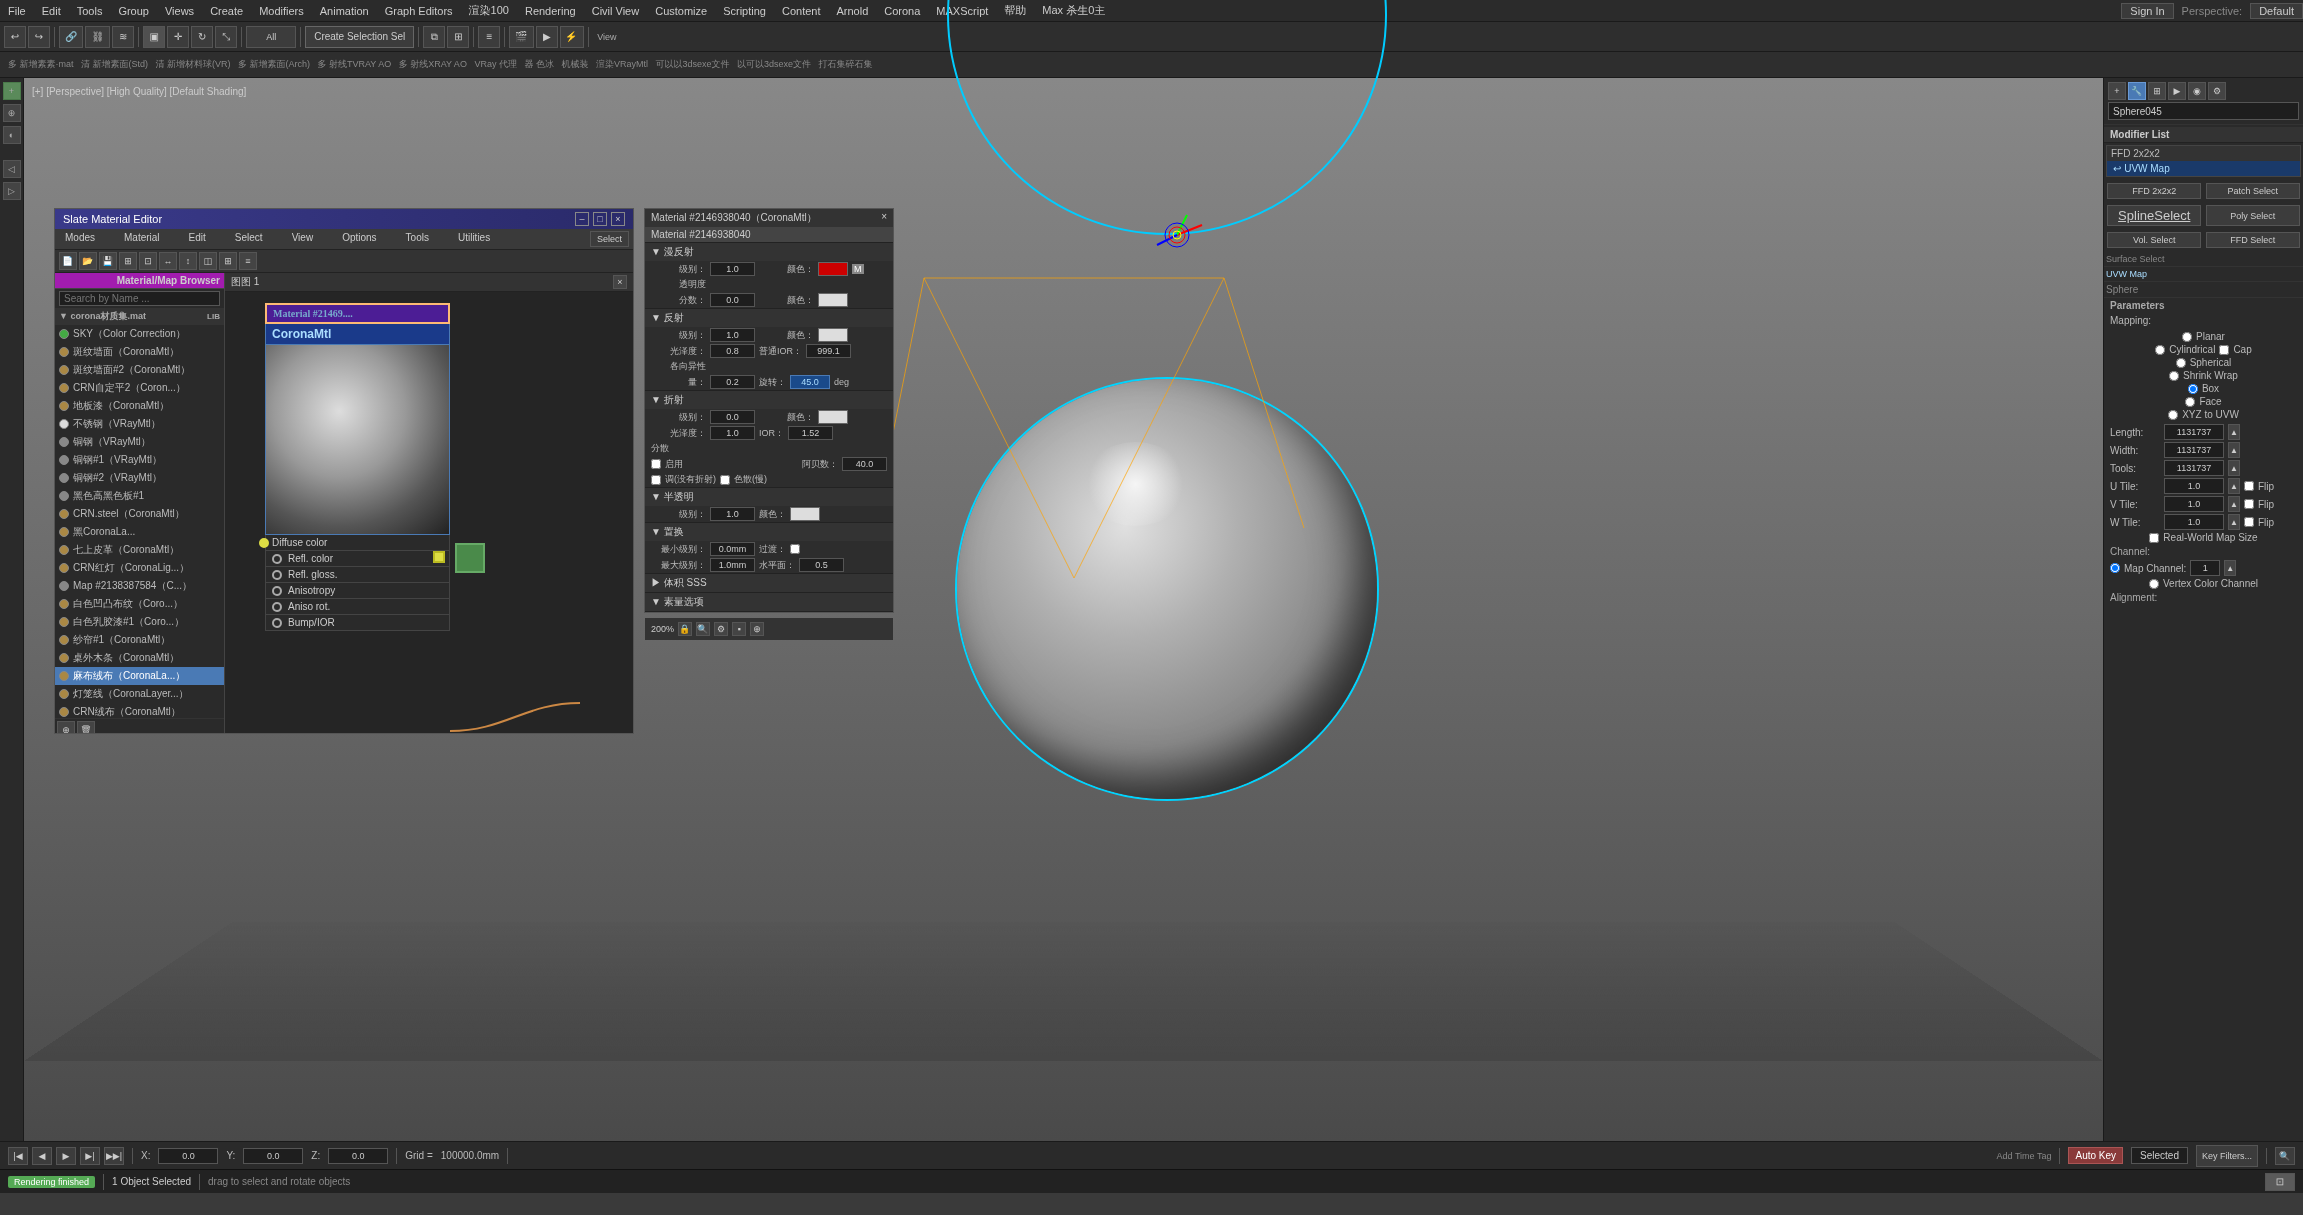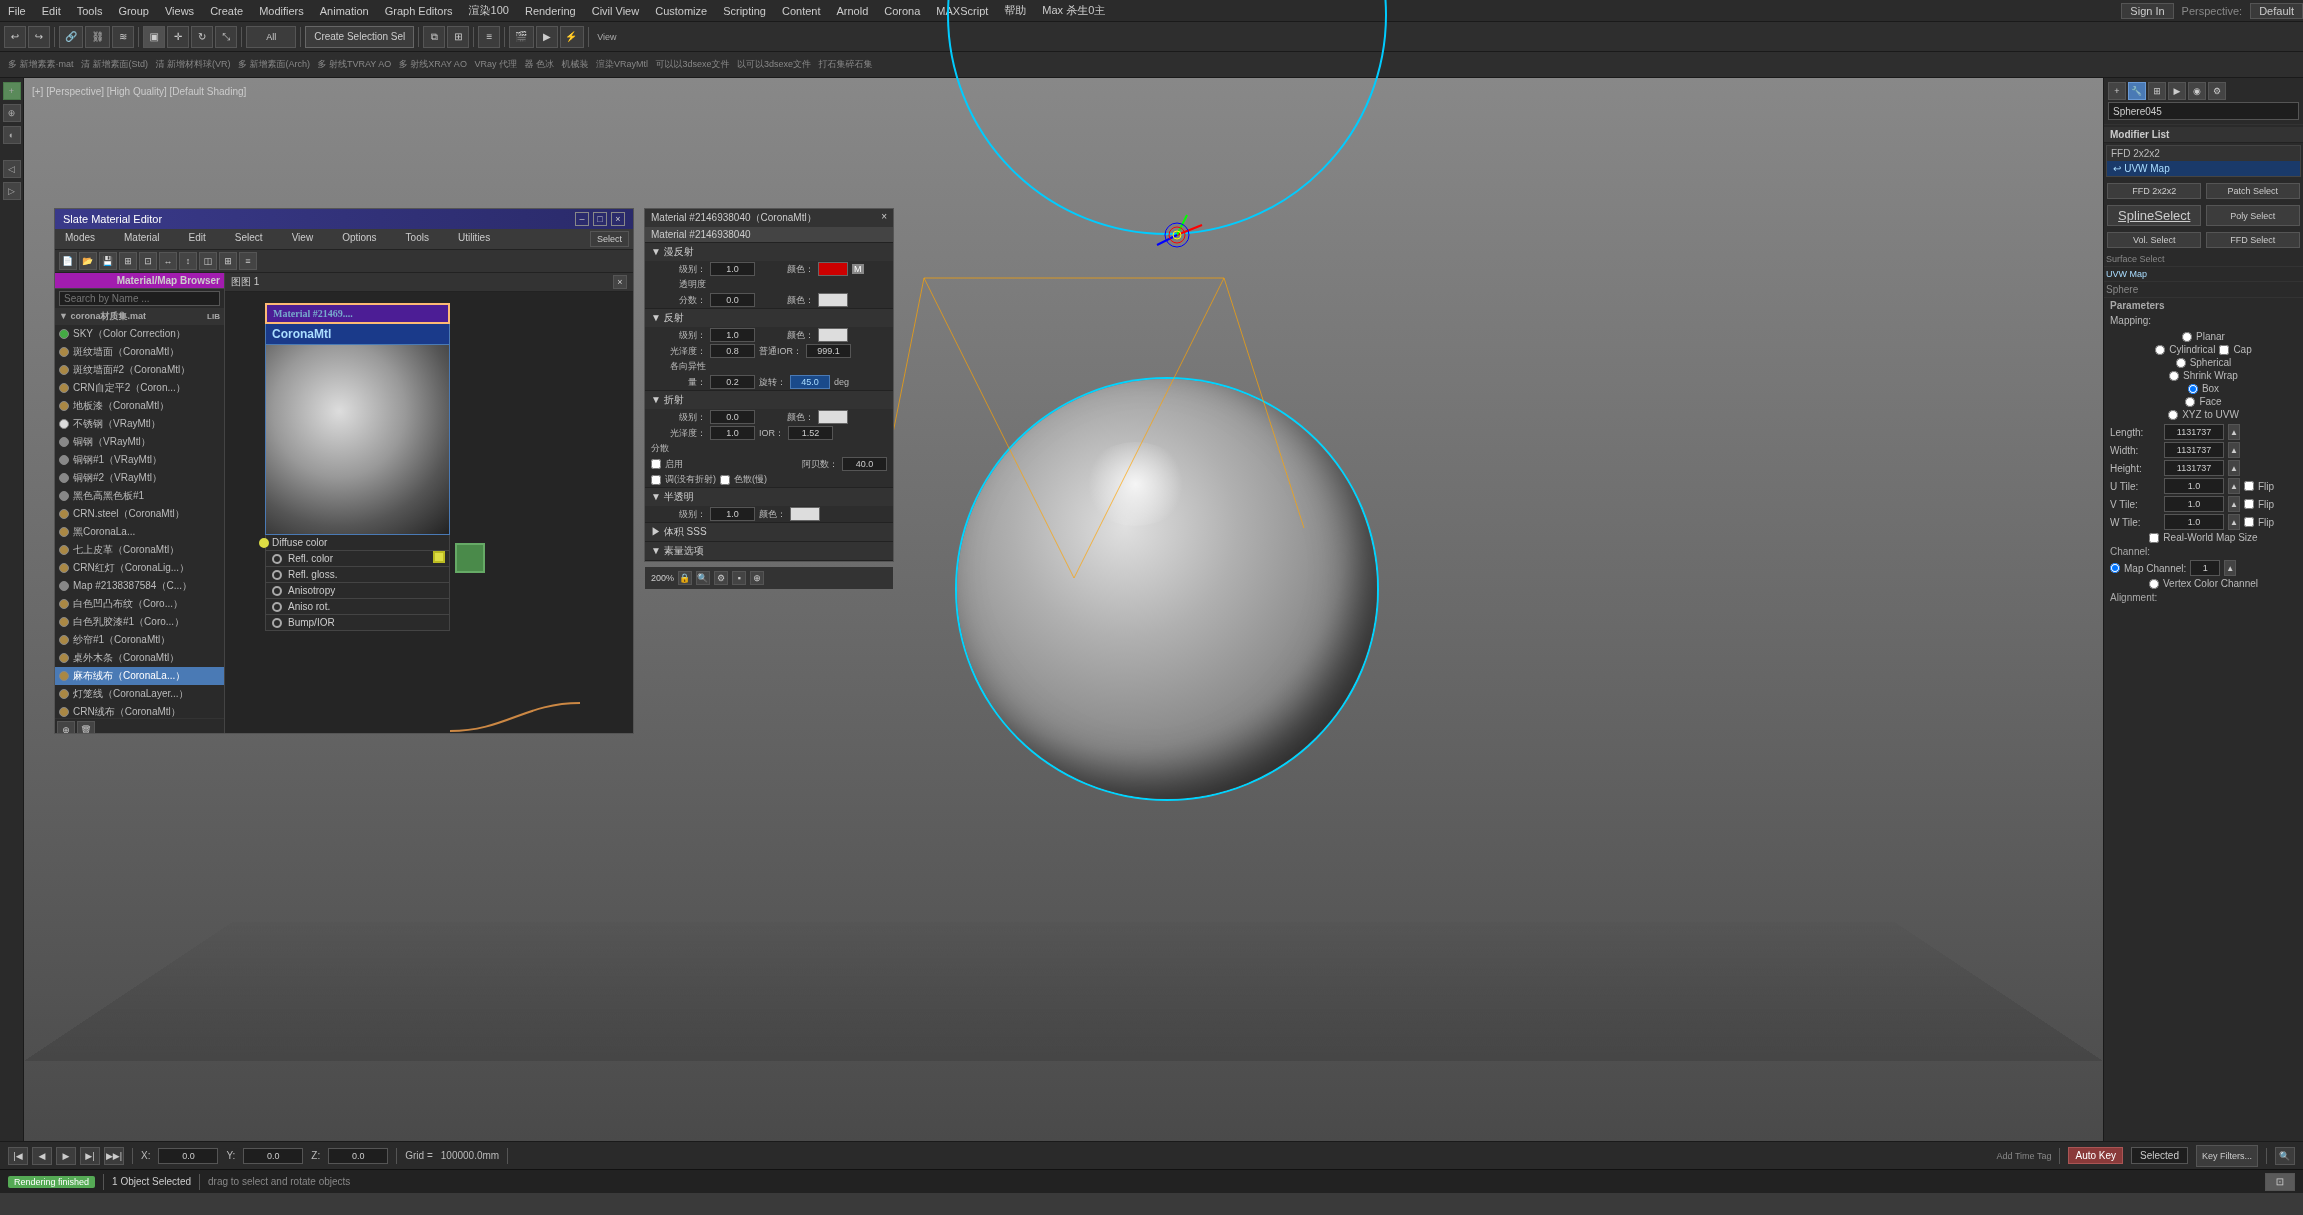--- a/index.html
+++ b/index.html
@@ -516,20 +516,37 @@
           <span>▼ 半透明</span>
         </div>
         <div class="props-row">
           <span class="props-label">级别：</span>
           <input class="props-input" type="text" value="1.0" style="">
           <span style="font-size:9px;">颜色：</span>
           <div class="props-color white"></div>
         </div>
       </div>
 
+      <div class="props-section">
+        <div class="props-section-header">
+          <span>▼ 置换</span>
+        </div>
+        <div class="props-row">
+          <span class="props-label">最小级别：</span>
+          <input class="props-input" type="text" value="0.0mm" style="">
+          <span style="font-size:9px;">过渡：</span>
+          <input type="checkbox" style="">
+        </div>
+        <div class="props-row">
+          <span class="props-label">最大级别：</span>
+          <input class="props-input" type="text" value="1.0mm" style="">
+          <span style="font-size:9px;">水平面：</span>
+          <input class="props-input" type="text" value="0.5" style="">
+        </div>
+      </div>
 
       <div class="props-section">
         <div class="props-section-header">
           <span>▶ 体积 SSS</span>
         </div>
       </div>
 
       <div class="props-section">
         <div class="props-section-header">
           <span>▼ 素量选项</span>
@@ -636,21 +653,21 @@
       <span style="width:50px;">Length:</span>
       <input class="right-small-input" type="text" value="1131737" style="">
       <button class="slate-tb-btn" style="width:12px; height:16px; font-size:8px;">▲</button>
     </div>
     <div class="right-row">
       <span style="width:50px;">Width:</span>
       <input class="right-small-input" type="text" value="1131737" style="">
       <button class="slate-tb-btn" style="width:12px; height:16px; font-size:8px;">▲</button>
     </div>
     <div class="right-row">
-      <span style="width:50px;">Height:</span>
+      <span style="width:50px;">Tools:</span>
       <input class="right-small-input" type="text" value="1131737" style="">
       <button class="slate-tb-btn" style="width:12px; height:16px; font-size:8px;">▲</button>
     </div>
 
     <div class="right-row">
       <span style="width:50px;">U Tile:</span>
       <input class="right-small-input" type="text" value="1.0" style="">
       <button class="slate-tb-btn" style="width:12px; height:16px; font-size:8px;">▲</button>
       <input type="checkbox" style="">
       <span>Flip</span>

